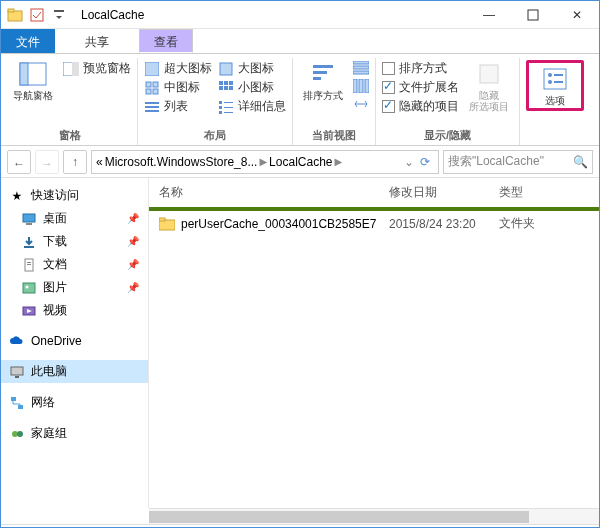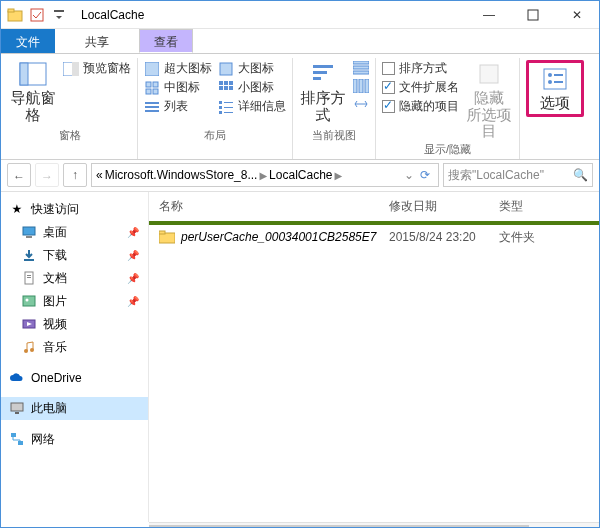--- a/index.html
+++ b/index.html
@@ -10,24 +10,24 @@
 .titlebar .title{flex:1;padding-left:8px;color:#000;}
 .titlebar .winbtns{display:flex;}
 .titlebar .winbtns .wb{width:44px;height:28px;display:flex;align-items:center;justify-content:center;color:#333;}
 .tabs{height:24px;display:flex;background:#fff;gap:15px;}
 .tab{padding:4px 14px;color:#333;border:1px solid transparent;}
 .tab.file{background:#1979ca;color:#fff;}
 .tab.active{border:1px solid #ccc;border-bottom:1px solid #fff;background:#c4b5fd;position:relative;z-index:2;}
 .ribbon{border-top:1px solid #ccc;border-bottom:1px solid #d0d0d0;background:#fff;padding:4px 2px 0 2px;display:flex;}
 .group{border-right:1px solid #e0e0e0;padding:2px 6px 0 6px;display:flex;flex-direction:column;align-items:center;}
 .group-body{display:flex;gap:6px;align-items:flex-start;min-height:66px;}
-.group-label{font-size:11px;color:#666;text-align:center;padding:2px 0;}
+.group-label{font-size:11px;color:#666;text-align:center;padding:2px 0;font-weight:bold;}
 .bigbtn{display:flex;flex-direction:column;align-items:center;width:48px;gap:2px;}
 .bigbtn .ic{width:32px;height:28px;display:flex;align-items:center;justify-content:center;}
-.bigbtn span{font-size:15px;color:#333;text-align:center;line-height:1.1;}
+.bigbtn span{font-size:10px;color:#333;text-align:center;line-height:1.1;}
 .smallrow{display:flex;align-items:center;gap:4px;white-space:nowrap;color:#333;font-size:11px;}
 .smallrow .ic{width:16px;height:16px;display:inline-flex;align-items:center;justify-content:center;}
 .col{display:flex;flex-direction:column;gap:2px;}
 .chk{width:13px;height:13px;border:1px solid #888;display:inline-block;position:relative;}
 .chk.checked::after{content:"✓";position:absolute;top:-3px;left:0;font-size:12px;color:#1979ca;}
 .highlight{border:3px solid #d6156c;padding:2px;border-radius:2px;}
 .nav{height:32px;display:flex;align-items:center;gap:4px;padding:2px 6px;border-bottom:1px solid #e0e0e0;}
 .nav .navbtn{width:24px;height:24px;border:1px solid #ccc;border-radius:2px;display:flex;align-items:center;justify-content:center;color:#555;}
 .nav .crumbs{flex:1;height:24px;border:1px solid #ccc;display:flex;align-items:center;padding:0 4px;gap:2px;overflow:hidden;}
 .crumb{display:flex;align-items:center;gap:2px;white-space:nowrap;}
@@ -40,21 +40,21 @@
 .side .item .pin{margin-left:auto;color:#888;font-size:10px;}
 .side .item.sel{background:#cce8ff;}
 .iconbox{width:16px;height:16px;display:inline-flex;align-items:center;justify-content:center;}
 .main{flex:1;display:flex;flex-direction:column;}
 .cols{display:flex;padding:6px 10px;color:#555;border-bottom:4px solid #4d7c0f;}
 .cols .c1{width:230px;}
 .cols .c2{width:110px;}
 .cols .c3{flex:1;}
 .rows{flex:1;overflow:auto;}
 .row{display:flex;padding:4px 10px;align-items:center;}
-.row .c1{width:230px;display:flex;align-items:center;gap:6px;font-style:italic;}
+.row .c1{width:230px;display:flex;align-items:center;gap:6px;}
 .row .c2{width:110px;color:#555;}
 .row .c3{flex:1;color:#555;}
 .status{height:24px;border-top:1px solid #e0e0e0;display:flex;align-items:center;padding:0 8px;gap:8px;}
 .status .viewbtns{margin-left:auto;display:flex;gap:0;}
 .status .vb{width:26px;height:18px;border:1px solid #ccc;display:flex;align-items:center;justify-content:center;}
 .scroll-h{height:16px;border-top:1px solid #e0e0e0;background:#f5f5f5;position:relative;margin-left:148px;}
 .scroll-h .thumb{position:absolute;left:0;top:2px;height:12px;width:380px;background:#ccc;}
 svg{display:block;}
 </style>
 </head>
@@ -364,30 +364,20 @@
       </div>
     <div class="item">
         <span class="iconbox">
           <svg width="14" height="14">
             <rect x="1" y="3" width="12" height="8" fill="#8a6fc4" stroke="#5a3f94"></rect>
             <path d="M5 5l5 2-5 2z" fill="#fff"></path>
           </svg>
         </span>
         <span>视频</span>
       </div>
-    <div class="item">
-        <span class="iconbox">
-          <svg width="14" height="14">
-            <path d="M5 11V3l6-1v8" stroke="#d08a3a" fill="none"></path>
-            <circle cx="4" cy="11" r="2" fill="#d08a3a"></circle>
-            <circle cx="10" cy="10" r="2" fill="#d08a3a"></circle>
-          </svg>
-        </span>
-        <span>音乐</span>
-      </div>
     <div style="height:8px"></div>
     <div class="item head">
         <span class="iconbox">
           <svg width="16" height="12">
             <path d="M4 9a3 3 0 010-6 4 4 0 017 1 2.5 2.5 0 010 5z" fill="#0a62c4"></path>
           </svg>
         </span>
         <span>OneDrive</span>
       </div>
     <div style="height:8px"></div>
@@ -405,20 +395,29 @@
         <span class="iconbox">
           <svg width="14" height="14">
             <rect x="1" y="1" width="5" height="4" fill="#4aa3df"></rect>
             <rect x="8" y="9" width="5" height="4" fill="#4aa3df"></rect>
             <path d="M3 5v3h7v1" stroke="#4aa3df" fill="none"></path>
           </svg>
         </span>
         <span>网络</span>
       </div>
     <div style="height:8px"></div>
+    <div class="item head">
+        <span class="iconbox">
+          <svg width="14" height="14">
+            <circle cx="5" cy="7" r="3" fill="#6ab04c"></circle>
+            <circle cx="10" cy="7" r="3" fill="#3a8f65"></circle>
+          </svg>
+        </span>
+        <span>家庭组</span>
+      </div>
   </div>
 
   <div class="main">
     <div class="cols">
       <div class="c1">名称</div>
       <div class="c2">修改日期</div>
       <div class="c3">类型</div>
     </div>
     <div class="rows">
       <div class="row">

